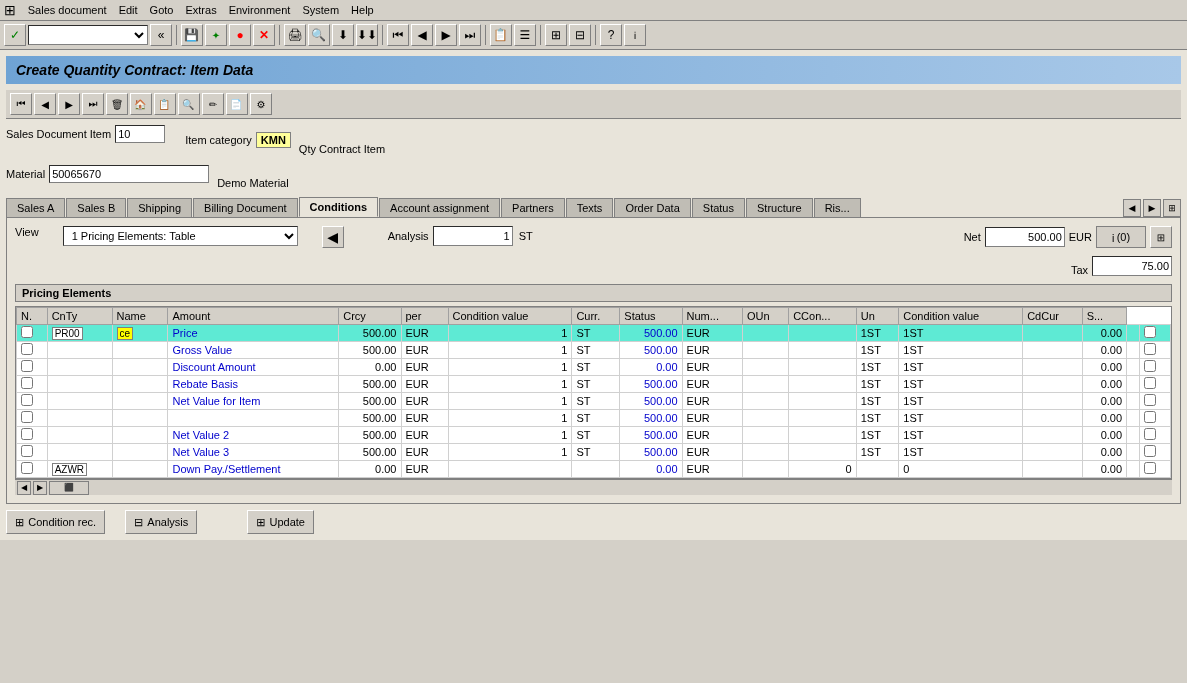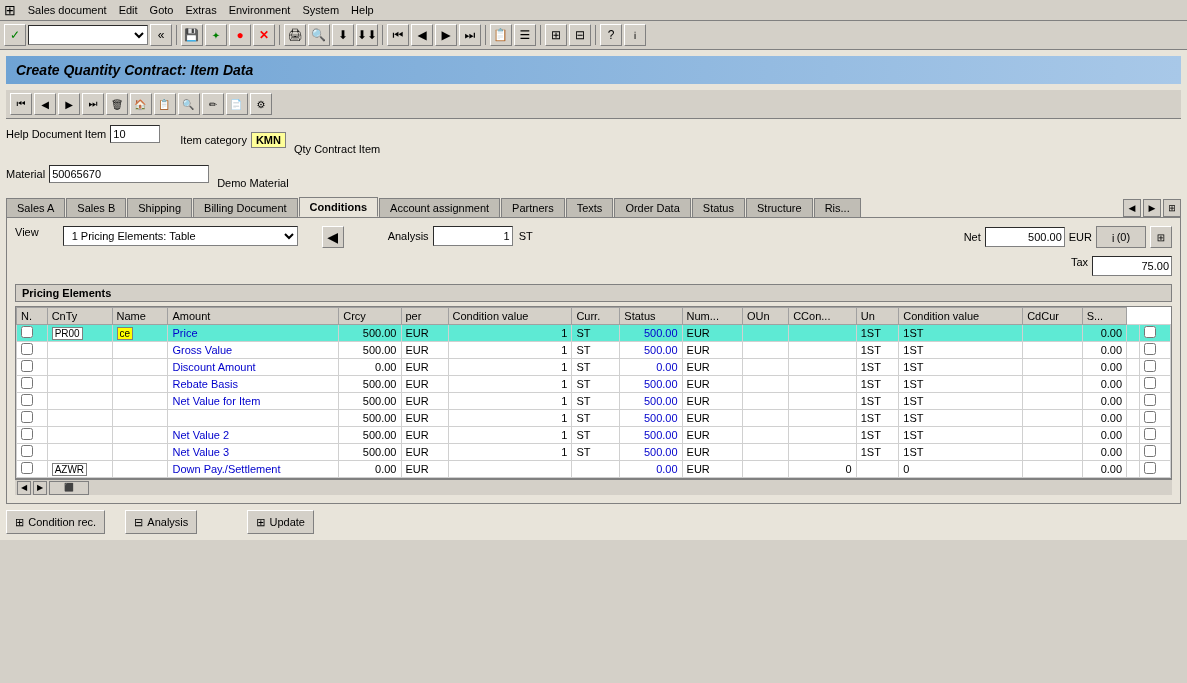--- a/index.html
+++ b/index.html
@@ -52,21 +52,21 @@
     .view-combo { height: 20px; border: 1px inset #808080; background: #fff; font-size: 11px; padding: 0 4px; width: 235px; }
     .view-btn { width: 22px; height: 22px; background: #d4d0c8; border: 1px solid; border-top-color: #fff; border-left-color: #fff; border-right-color: #808080; border-bottom-color: #808080; cursor: pointer; font-size: 14px; display: flex; align-items: center; justify-content: center; }
     .qty-group { display: flex; align-items: center; gap: 4px; margin-left: 20px; }
     .qty-input { height: 20px; width: 80px; border: 1px inset #808080; background: #fff; font-size: 11px; padding: 0 2px; text-align: right; }
     .net-group { display: flex; align-items: center; gap: 4px; margin-left: auto; }
     .net-input { height: 20px; width: 80px; border: 1px inset #808080; background: #fff; font-size: 11px; padding: 0 2px; text-align: right; }
     .currency-label { font-size: 11px; }
     .info-btn { width: 50px; height: 22px; background: #d4d0c8; border: 1px solid #808080; cursor: pointer; font-size: 11px; display: flex; align-items: center; justify-content: center; gap: 2px; }
 
     
-    .tax-row { display: flex; align-items: flex-start; gap: 4px; justify-content: flex-end; margin-bottom: 8px; }
+    .tax-row { display: flex; align-items: flex-end; gap: 4px; justify-content: flex-end; margin-bottom: 8px; }
 
     
     .table-container { background: #fff; border: 1px solid #808080; overflow: auto; max-height: 260px; }
     .pricing-table { width: 100%; border-collapse: collapse; font-size: 11px; }
     .pricing-table th { background: #d4d0c8; border: 1px solid #a0a0a0; padding: 2px 4px; text-align: left; font-weight: normal; white-space: nowrap; position: sticky; top: 0; }
     .pricing-table td { border: 1px solid #d0d0d0; padding: 1px 4px; white-space: nowrap; }
     .td-right { text-align: right; }
     .link-blue { color: #0000cc; cursor: pointer; }
     .pr00-badge { background: #fff; border: 1px solid #808080; padding: 0 2px; font-size: 10px; }
     .ce-badge { background: #ffff00; border: 1px solid #808080; padding: 0 2px; font-size: 10px; }
@@ -142,21 +142,21 @@
     <button class="nav-btn">🏠</button>
     <button class="nav-btn">📋</button>
     <button class="nav-btn">🔍</button>
     <button class="nav-btn">✏</button>
     <button class="nav-btn">📄</button>
     <button class="nav-btn">⚙</button>
   </div>
 
   <div class="form-section">
     <div class="form-group">
-      <span class="form-label">Help Document Item</span>
+      <span class="form-label">Sales Document Item</span>
       <input class="form-input form-input-sm" type="text" value="10" style="">
     </div>
     <div class="form-group">
       <span class="form-label">Item category</span>
       <span class="category-box">KMN</span>
       <span class="form-text">Qty Contract Item</span>
     </div>
   </div>
   <div class="form-section" style="margin-top:-4px;">
     <div class="form-group">

